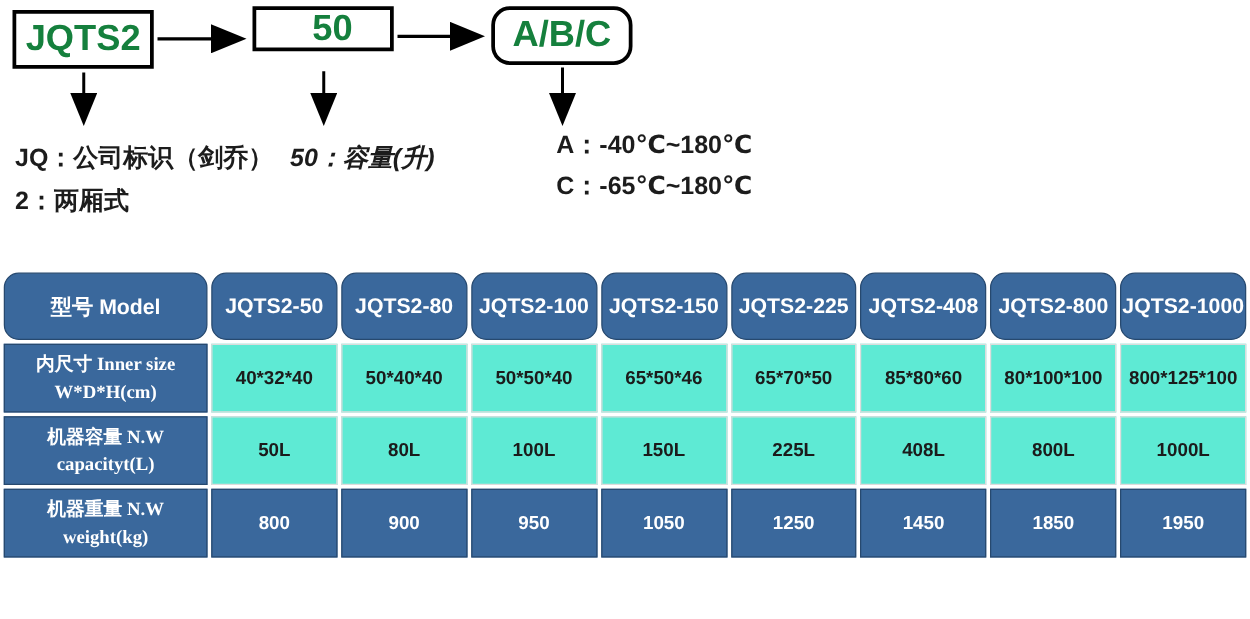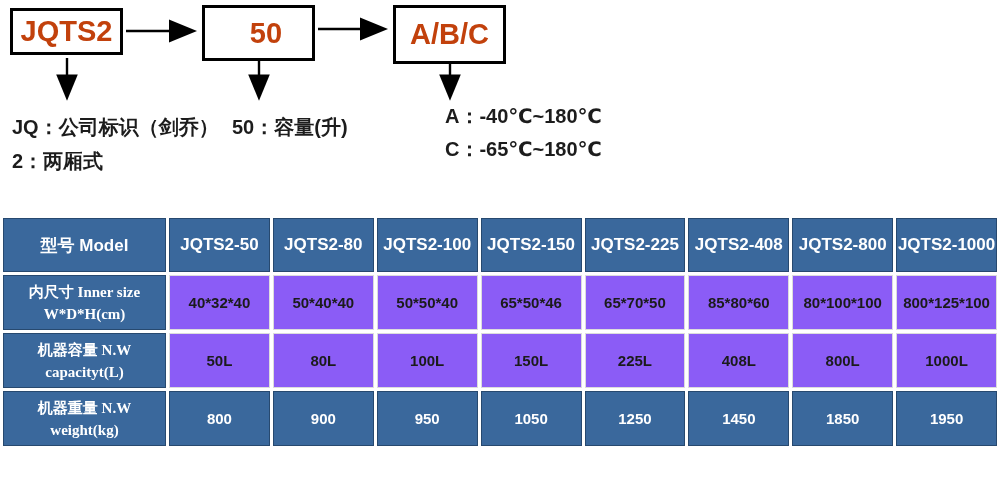--- a/index.html
+++ b/index.html
@@ -15,30 +15,30 @@
   }
 
   
   .diagram { position: absolute; left: 0; top: 0; width: 1000px; height: 212px; }
   .arrows { position: absolute; left: 0; top: 0; }
   .code-box {
     position: absolute;
     border: 3px solid #000;
     background: #fff;
     display: flex; align-items: center; justify-content: center;
-    font-weight: bold; font-size: 29px; color: #c2410c;
+    font-weight: bold; font-size: 29px; color: #15803d;
   }
   .box1 { left: 10px;  top: 8px; width: 113px; height: 47px; }
-  .box2 { left: 202px; top: 5px; width: 113px; height: 56px; padding-left: 15px; }
-  .box3 { left: 393px; top: 5px; width: 113px; height: 59px; }
+  .box2 { left: 202px; top: 5px; width: 113px; height: 36px; padding-left: 15px; }
+  .box3 { left: 393px; top: 5px; width: 113px; height: 47px; border-radius: 15px; }
 
   .legend { position: absolute; font-weight: bold; font-size: 20px; color: #1c1c1c; white-space: nowrap; }
   .legend-left  { left: 12px;  top: 110px; }
   .legend-left div  { height: 34px; line-height: 34px; }
-  .legend-mid   { left: 232px; top: 110px; height: 34px; line-height: 34px; }
+  .legend-mid   { left: 232px; top: 110px; height: 34px; line-height: 34px; font-style: italic; }
   .legend-right { left: 445px; top: 100px; }
   .legend-right div { height: 33px; line-height: 33px; }
 
   
   .spec-table {
     position: absolute; left: 0; top: 215px;
     width: 1000px;
     border-collapse: separate;
     border-spacing: 3px;
     table-layout: fixed;
@@ -47,25 +47,25 @@
     text-align: center; vertical-align: middle;
     font-weight: bold;
     overflow: hidden;
   }
   .cell-blue {
     background: #3a689c;
     border: 1px solid #27496f;
     color: #ffffff;
   }
   .cell-white {
-    background: #8b5cf6;
+    background: #5eead4;
     border: 1px solid #dcdcdc;
     color: #1b1b1b;
   }
-  .row-header td { height: 54px; font-size: 17px; }
+  .row-header td { height: 54px; font-size: 17px; border-radius: 12px; }
   .row-data td   { height: 55px; font-size: 15px; }
   .col-label { width: 163px; }
   .label-cell { font-size: 15px; line-height: 22px; font-family: Liberation Serif, serif; }
 </style>
 </head>
 <body>
 
 <div class="page">
 
   <div class="diagram">

